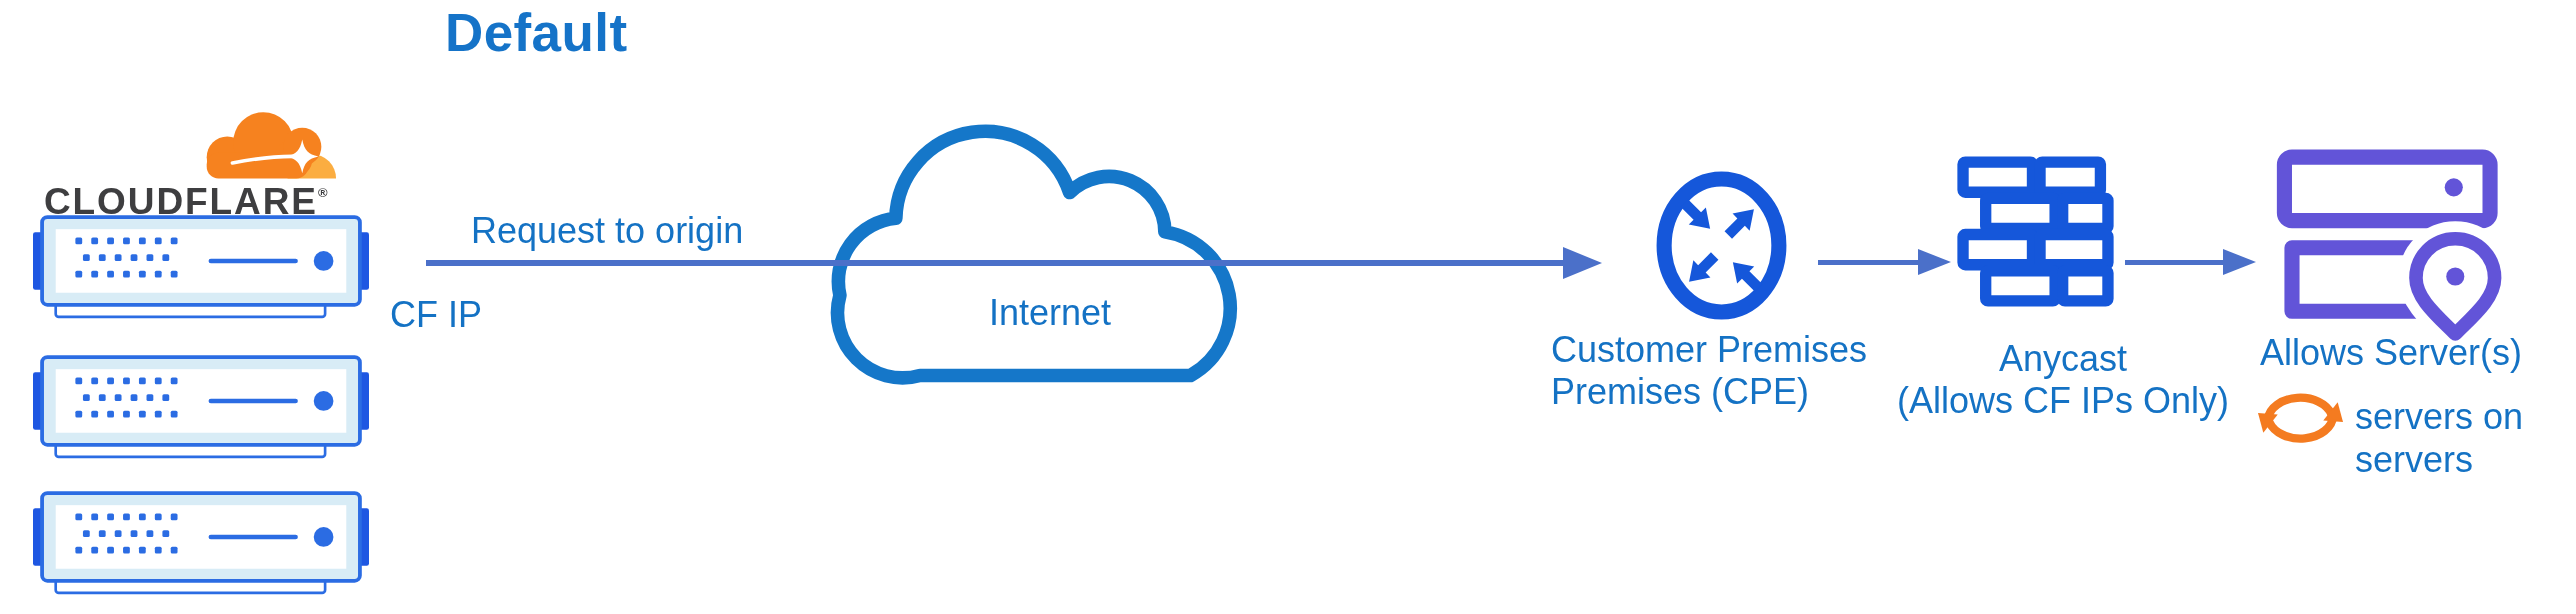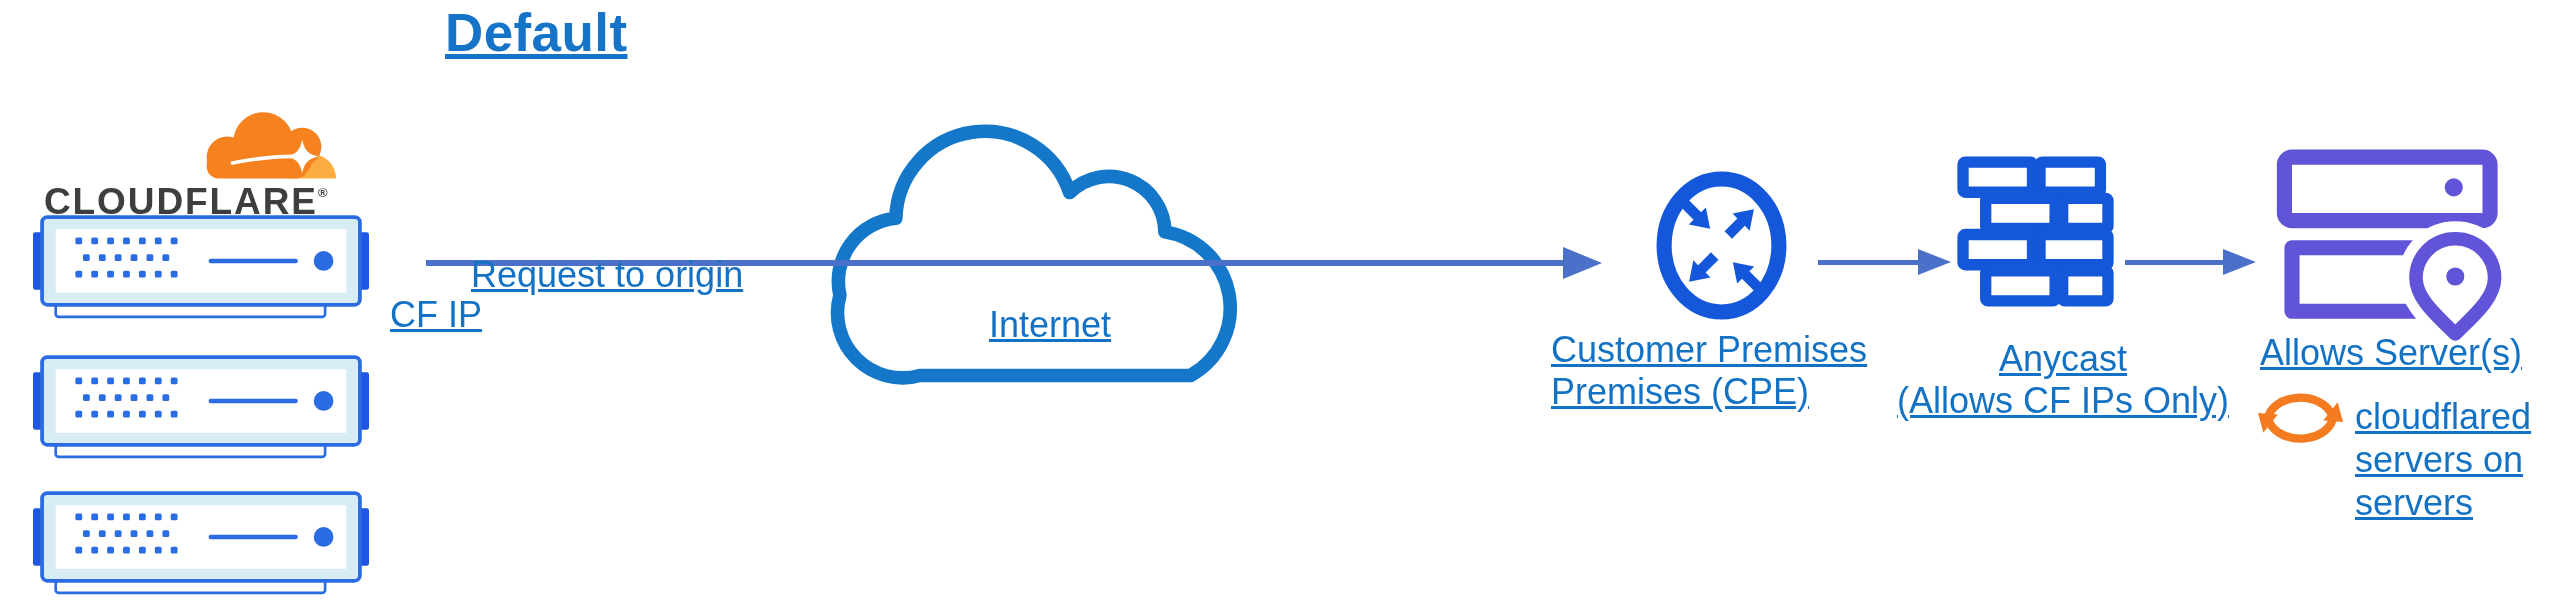--- a/index.html
+++ b/index.html
@@ -1,31 +1,31 @@
 <!DOCTYPE html>
 <html style="--heading_blue: #1573c8; --label_blue: #1472c4; --icon_blue: #1557da; --server_border: #2b6ce3; --server_frame: #d8ecf6; --server_tab: #1e57e2; --connector_blue: #4b70c9; --cloud_stroke: #1577c9; --origin_purple: #6254d8; --cf_orange: #f6821f; --cf_orange_light: #fbad41; --wordmark_gray: #3e3e40; --sync_orange: #f47b20;font-size:12px"><head>
 <meta charset="utf-8">
 <style>
   html,body { margin:0; padding:0; background:#ffffff; }
   #canvas {
     position:relative; width:2576px; height:614px; background:#fff;
     font-family:"Liberation Sans", sans-serif; overflow:hidden;
   }
   .abs { position:absolute; }
-  .nowrap { white-space:nowrap;text-decoration:underline; }
+  .nowrap { white-space:nowrap; }
 
   
   .title {
     left:445px; top:1.5px; font-size:53px; font-weight:600;
     color:var(--heading_blue); letter-spacing:0.4px;
   }
   .lbl { color:var(--label_blue); font-size:36px; line-height:42px; }
-  .request-label   { left:471px;  top:210px;margin-top:44px; }
+  .request-label   { left:471px;  top:210px; }
   .cfip-label      { left:390px;  top:294px; line-height:42px; }
-  .internet-label  { left:944px; top:304px; width:212px; text-align:center; }
+  .internet-label  { left:944px; top:292px; width:212px; text-align:center; }
   .cpe-label       { left:1551px; top:329px; }
   .fw-label        { left:1895px; top:338px; width:336px; text-align:center; }
   .origin-label    { left:2260px; top:332px; }
   .cloudflared-note{ left:2355px; top:395px; line-height:43px; }
 
   .wordmark {
     left:44px; top:181px; font-size:37px; font-weight:800;
     letter-spacing:1.9px; color:var(--wordmark_gray);
   }
   .wordmark .reg { font-size:13px; font-weight:700; vertical-align:top; line-height:23px; }
@@ -217,19 +217,18 @@
 
   <div class="abs" style="left:2258px; top:384px;">
     <svg width="85" height="67" viewBox="0 0 112 88">
       <path class="sync-arc" d="M13,46 A43,31 0 0 1 97,40"></path>
       <path class="sync-arc" d="M99,42 A43,31 0 0 1 15,50"></path>
       <polygon class="sync-head" points="0,38 26,40 7,64"></polygon>
       <polygon class="sync-head" points="112,50 86,48 105,24"></polygon>
     </svg>
   </div>
   <div class="abs lbl cloudflared-note">
-    <div class="nowrap">cloudflared</div>
     <div class="nowrap">servers on</div>
     <div class="nowrap">servers</div>
   </div>
 
 </div>
 
 
 </body></html>

